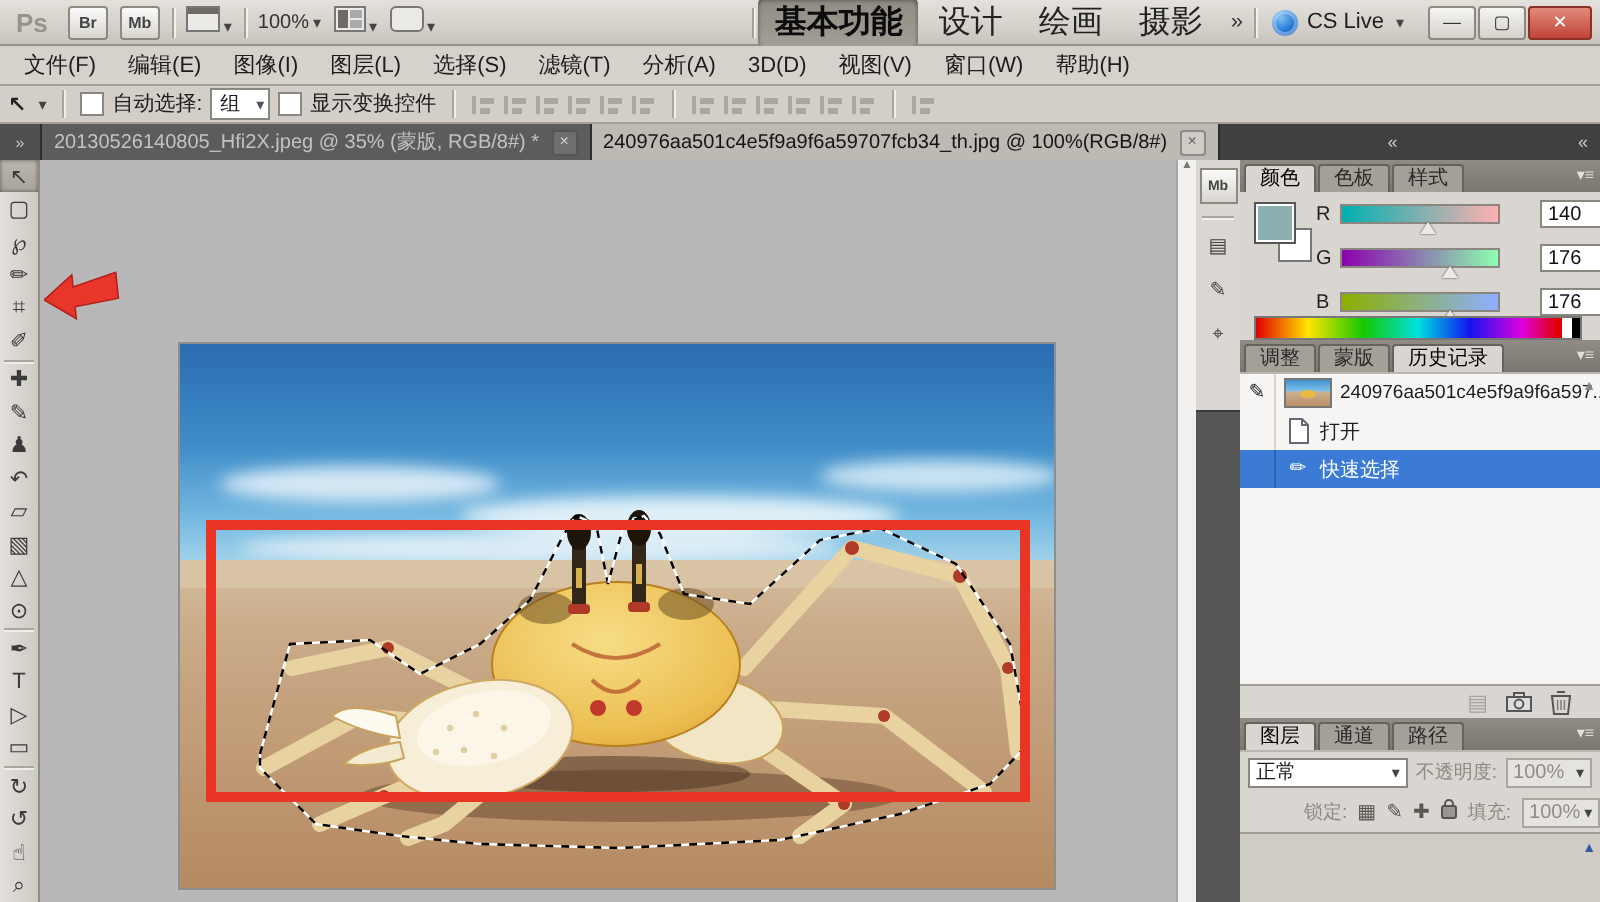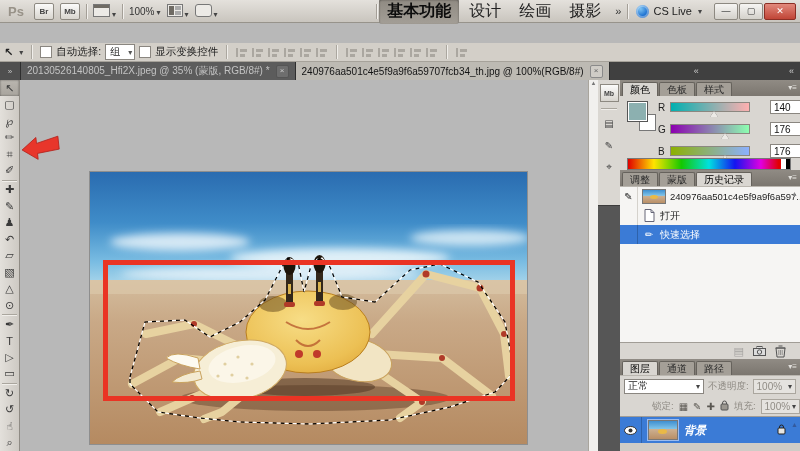--- a/index.html
+++ b/index.html
@@ -188,20 +188,33 @@
         <span class="dd">▾</span>
       </span>
       <span class="winbtns">
         <span class="wb">—</span>
         <span class="wb">▢</span>
         <span class="wb close">✕</span>
       </span>
     </span>
   </div>
 
+  <div id="menubar">
+    <span class="menu-item">文件(F)</span>
+    <span class="menu-item">编辑(E)</span>
+    <span class="menu-item">图像(I)</span>
+    <span class="menu-item">图层(L)</span>
+    <span class="menu-item">选择(S)</span>
+    <span class="menu-item">滤镜(T)</span>
+    <span class="menu-item">分析(A)</span>
+    <span class="menu-item">3D(D)</span>
+    <span class="menu-item">视图(V)</span>
+    <span class="menu-item">窗口(W)</span>
+    <span class="menu-item">帮助(H)</span>
+  </div>
 
   <div id="optionsbar">
     <span class="movetool-glyph">↖</span>
     <span class="dd">▾</span>
     <span class="osep"></span>
     <span class="cb"></span>
     <span class="olabel">自动选择:</span>
     <span class="combo">
       <span>组</span>
       <span class="dd">▾</span>
@@ -504,33 +517,17 @@
             <rect x="1" y="4" width="7" height="6" rx="1" fill="#9a968f" stroke="#555"></rect>
           </svg>
       </span>
       <span class="glabel" style="margin-left:auto;">填充:</span>
       <span class="gcombo" style="margin-left:0;">
         <span>100%</span>
         <span class="dd">▾</span>
       </span>
     </div>
     <div id="layer-list">
-      <div class="layer-row">
-        <span class="eyecell">
-          <svg width="13" height="9" viewBox="0 0 13 9">
-              <ellipse cx="6.5" cy="4.5" rx="6" ry="4" fill="#fff" stroke="#333"></ellipse>
-              <circle cx="6.5" cy="4.5" r="2" fill="#333"></circle>
-            </svg>
-        </span>
-        <span class="lthumb mini"></span>
-        <span class="lname">背景</span>
-        <span class="lrlock">
-          <svg width="9" height="11" viewBox="0 0 9 11">
-              <path d="M2.5 4V3a2 2 0 0 1 4 0v1" fill="none" stroke="#222"></path>
-              <rect x="1" y="4" width="7" height="6" rx="1" fill="#e8e6e2" stroke="#222"></rect>
-            </svg>
-        </span>
-      </div>
       <span class="lscroll">▲</span>
     </div>
   </div>
 
 </div>
 
 </body></html>

